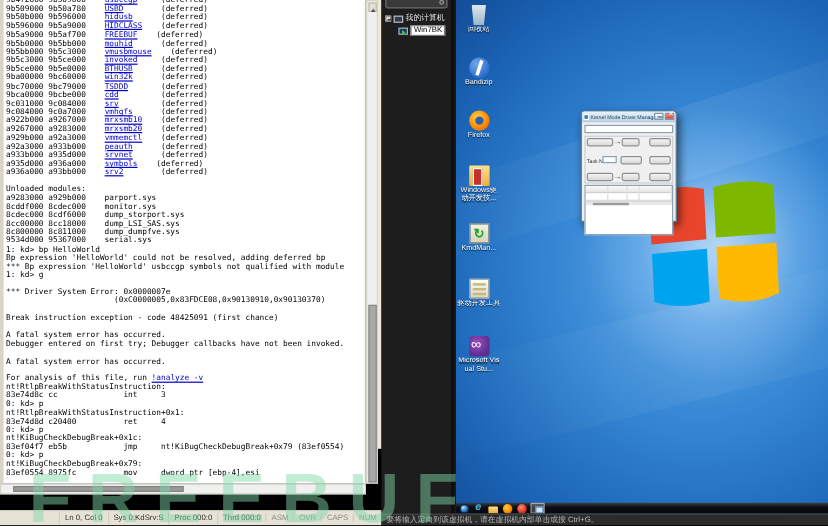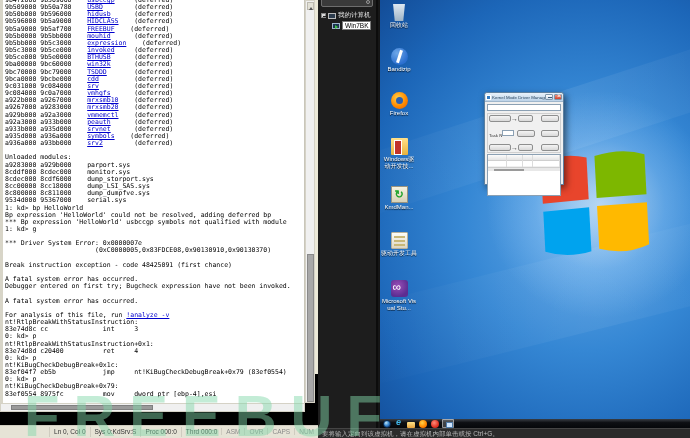--- a/index.html
+++ b/index.html
@@ -155,21 +155,21 @@
 
   <div class="windbg">
     <div class="console">
       <div class="console-inner" id="console-lines">
           <div class="cl">9b4f2000 9b509000    <span class="dbglink">usbccgp</span>     (deferred)</div>
           <div class="cl">9b509000 9b50a780    <span class="dbglink">USBD</span>        (deferred)</div>
           <div class="cl">9b50b000 9b596000    <span class="dbglink">hidusb</span>      (deferred)</div>
           <div class="cl">9b596000 9b5a9000    <span class="dbglink">HIDCLASS</span>    (deferred)</div>
           <div class="cl">9b5a9000 9b5af700    <span class="dbglink">FREEBUF</span>    (deferred)</div>
           <div class="cl">9b5b0000 9b5bb000    <span class="dbglink">mouhid</span>      (deferred)</div>
-          <div class="cl">9b5bb000 9b5c3000    <span class="dbglink">expression</span>    (deferred)</div>
+          <div class="cl">9b5bb000 9b5c3000    <span class="dbglink">vmusbmouse</span>    (deferred)</div>
           <div class="cl">9b5c3000 9b5ce000    <span class="dbglink">invoked</span>     (deferred)</div>
           <div class="cl">9b5ce000 9b5e0000    <span class="dbglink">BTHUSB</span>      (deferred)</div>
           <div class="cl">9ba00000 9bc60000    <span class="dbglink">win32k</span>      (deferred)</div>
           <div class="cl">9bc70000 9bc79000    <span class="dbglink">TSDDD</span>       (deferred)</div>
           <div class="cl">9bca0000 9bcbe000    <span class="dbglink">cdd</span>         (deferred)</div>
           <div class="cl">9c031000 9c084000    <span class="dbglink">srv</span>         (deferred)</div>
           <div class="cl">9c084000 9c0a7000    <span class="dbglink">vmhgfs</span>      (deferred)</div>
           <div class="cl">a922b000 a9267000    <span class="dbglink">mrxsmb10</span>    (deferred)</div>
           <div class="cl">a9267000 a9283000    <span class="dbglink">mrxsmb20</span>    (deferred)</div>
           <div class="cl">a929b000 a92a3000    <span class="dbglink">vmmemctl</span>    (deferred)</div>
@@ -189,21 +189,21 @@
           <div class="cl">Bp expression 'HelloWorld' could not be resolved, adding deferred bp</div>
           <div class="cl">*** Bp expression 'HelloWorld' usbccgp symbols not qualified with module </div>
           <div class="cl">1: kd&gt; g</div>
           <div class="cl">&nbsp;</div>
           <div class="cl">*** Driver System Error: 0x0000007e</div>
           <div class="cl">                       (0xC0000005,0x83FDCE08,0x90130910,0x90130370)</div>
           <div class="cl">&nbsp;</div>
           <div class="cl">Break instruction exception - code 48425091 (first chance)</div>
           <div class="cl">&nbsp;</div>
           <div class="cl">A fatal system error has occurred.</div>
-          <div class="cl">Debugger entered on first try; Bugcheck expression have not been invoked.</div>
+          <div class="cl">Debugger entered on first try; Debugger callbacks have not been invoked.</div>
           <div class="cl">&nbsp;</div>
           <div class="cl">A fatal system error has occurred.</div>
           <div class="cl">&nbsp;</div>
           <div class="cl">For analysis of this file, run <span class="dbglink">!analyze -v</span></div>
           <div class="cl">nt!RtlpBreakWithStatusInstruction:</div>
           <div class="cl">83e74d8c cc              int     3</div>
           <div class="cl">0: kd&gt; p</div>
           <div class="cl">nt!RtlpBreakWithStatusInstruction+0x1:</div>
           <div class="cl">83e74d8d c20400          ret     4</div>
           <div class="cl">0: kd&gt; p</div>

